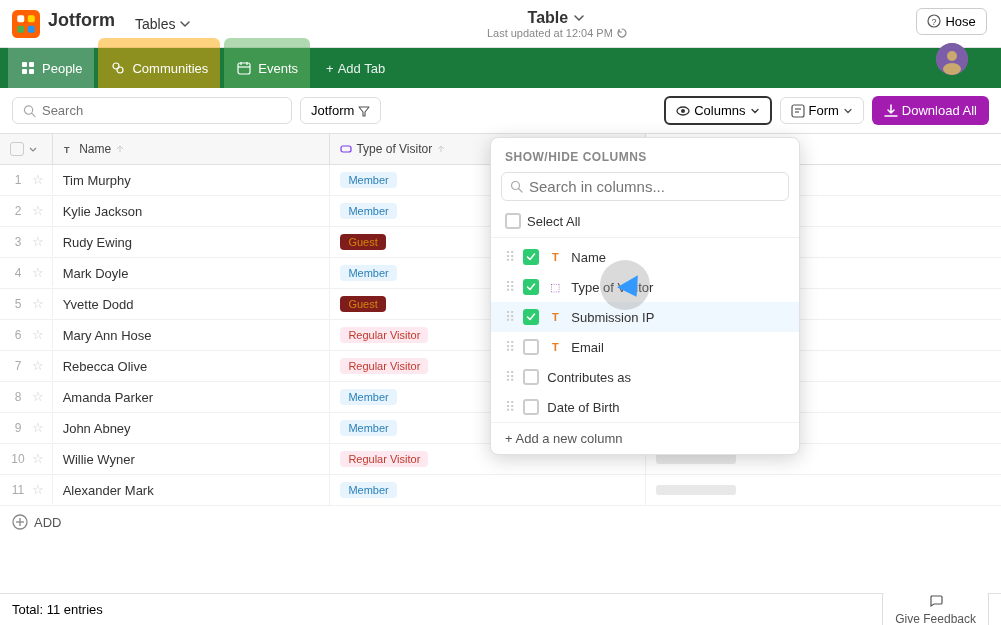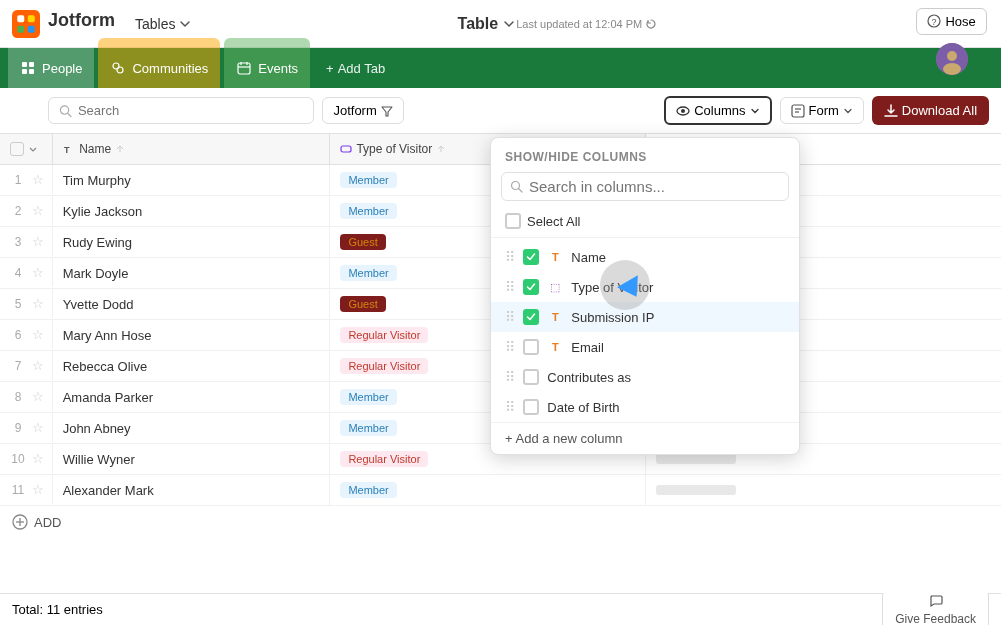--- a/index.html
+++ b/index.html
@@ -10,21 +10,21 @@
       display: flex; align-items: center; background: #fff; height: 48px;
       padding: 0 12px; border-bottom: 1px solid #e0e0e0; gap: 12px;
     }
     .logo { display: flex; align-items: flex-start; gap: 8px; font-weight: 700; font-size: 18px; color: #333; }
     .logo-icon { width: 28px; height: 28px; }
     .tables-btn {
       display: flex; align-items: center; gap: 4px; background: none; border: none;
       font-size: 14px; font-weight: 500; color: #333; cursor: pointer; padding: 4px 8px;
       border-radius: 4px;
     }
-    .center-area { flex: 1; display: flex; flex-direction: row; align-items: center; justify-content: center; }
+    .center-area { flex: 1; display: flex; flex-direction: column; align-items: center; justify-content: center; }
     .table-title { font-size: 16px; font-weight: 600; color: #333; display: flex; align-items: center; gap: 4px; }
     .last-updated { font-size: 11px; color: #888; display: flex; align-items: center; gap: 4px; }
     .right-actions { display: flex; align-items: center; gap: 8px; flex-direction: column; }
     .share-btn, .help-btn {
       display: flex; align-items: center; gap: 4px; border: 1px solid #ccc;
       background: #fff; border-radius: 6px; padding: 5px 10px; cursor: pointer; font-size: 13px;
     }
     .avatar { width: 32px; height: 32px; border-radius: 50%; background: #8b6b8b; overflow: hidden; cursor: pointer; }
 
     
@@ -43,38 +43,38 @@
       background: none; border: none;
     }
 
     
     .toolbar {
       display: flex; align-items: center; background: #fff; padding: 8px 12px;
       border-bottom: 1px solid #e0e0e0; gap: 8px;
     }
     .search-box {
       display: flex; align-items: center; border: 1px solid #ddd; border-radius: 6px;
-      padding: 5px 10px; gap: 6px; flex: 1; max-width: 280px; background: #fff; margin-left: 36px;
+      padding: 5px 10px; gap: 6px; flex: 1; max-width: 280px; background: #fff;
     }
     .search-box input { border: none; outline: none; font-size: 13px; color: #555; background: transparent; width: 100%; }
     .filter-btn {
       display: flex; align-items: center; gap: 4px; border: 1px solid #ddd;
       background: #fff; border-radius: 6px; padding: 5px 10px; cursor: pointer; font-size: 13px;
     }
     .spacer { flex: 1; }
     .columns-btn {
       display: flex; align-items: center; gap: 4px; border: 2px solid #333;
       background: #fff; border-radius: 6px; padding: 5px 10px; cursor: pointer; font-size: 13px; font-weight: 500;
     }
     .form-btn {
       display: flex; align-items: center; gap: 4px; border: 1px solid #ddd;
       background: #fff; border-radius: 6px; padding: 5px 10px; cursor: pointer; font-size: 13px;
     }
     .download-btn {
-      display: flex; align-items: center; gap: 4px; background: #7f1d1d;
+      display: flex; align-items: center; gap: 4px; background: #a21caf;
       border: none; border-radius: 6px; padding: 7px 12px; cursor: pointer; font-size: 13px;
       font-weight: 500; color: #fff;
     }
 
     
     .table-container { overflow: auto; background: #fff; flex: 1; position: relative; }
     table { width: 100%; border-collapse: collapse; }
     thead th {
       background: #f7f7f7; border-bottom: 1px solid #e0e0e0; border-right: 1px solid #e0e0e0;
       padding: 8px 10px; text-align: left; font-weight: 500; font-size: 12px; color: #444;

